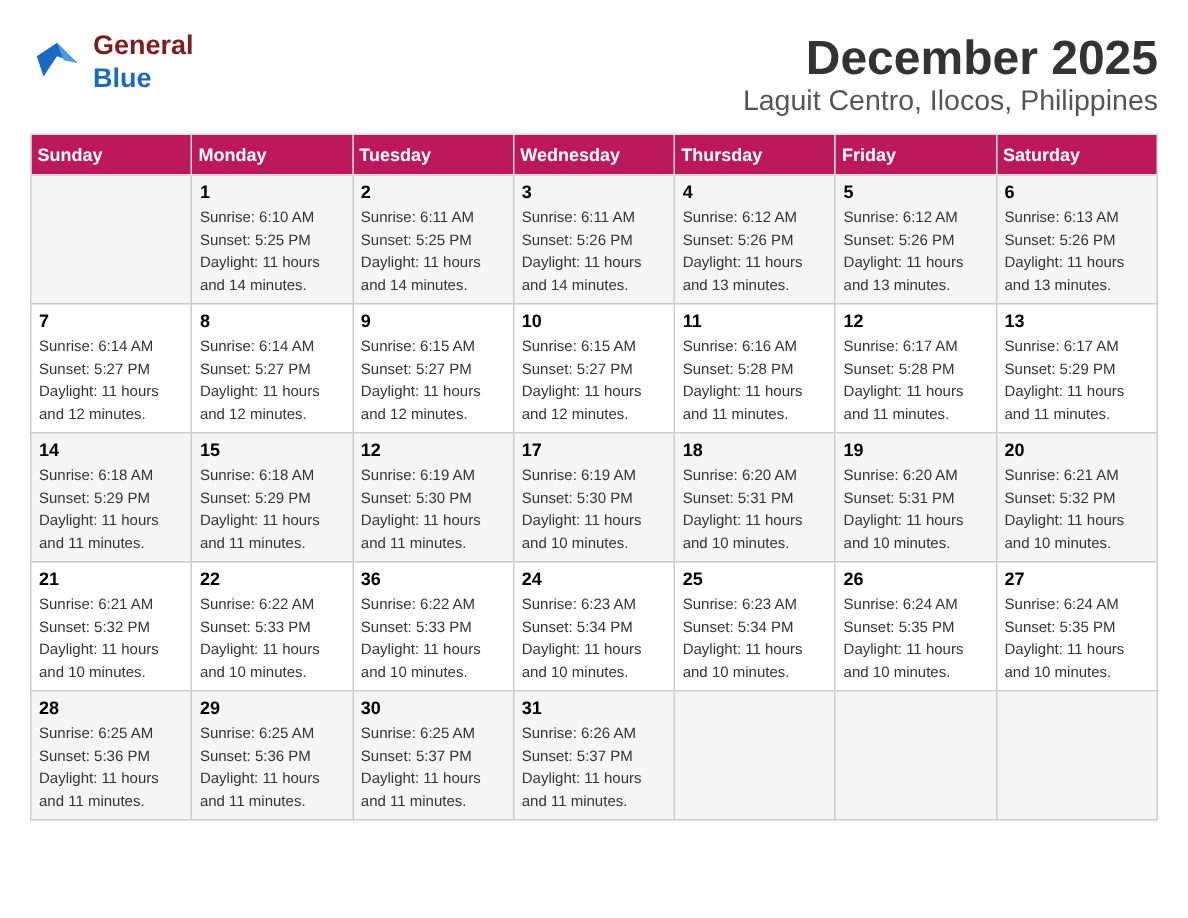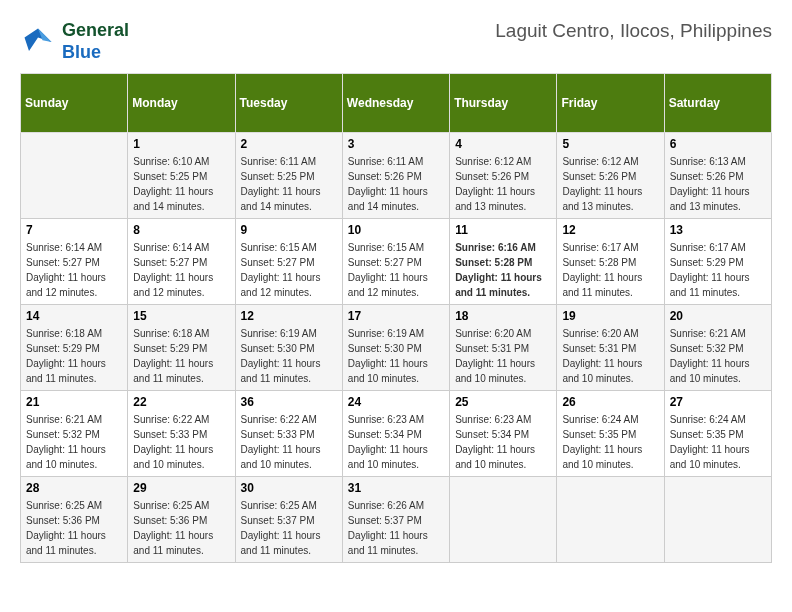--- a/index.html
+++ b/index.html
@@ -19,21 +19,21 @@
     .logo {
       display: flex;
       align-items: center;
       gap: 6px;
     }
     .logo-text {
       font-size: 18px;
       font-weight: bold;
       line-height: 1.2;
     }
-    .logo-general { color: #14532d; }
+    .logo-general { color: #7f1d1d; }
     .logo-blue { color: #1a6bbf; }
     .logo-icon {
       width: 36px;
       height: 36px;
     }
     .title-block {
       text-align: right;
     }
     .month-year {
       font-size: 32px;
@@ -43,23 +43,23 @@
     .location {
       font-size: 19px;
       color: #555;
     }
     .calendar {
       width: 100%;
       border-collapse: collapse;
       font-size: 11px;
     }
     .calendar thead tr th {
-      background-color: #4d7c0f;
+      background-color: #be185d;
       color: #fff;
-      padding: 22px 4px;
+      padding: 6px 4px;
       text-align: left;
       font-size: 12px;
       font-weight: bold;
       border: 1px solid #ddd;
     }
     .calendar tbody tr td {
       border: 1px solid #ccc;
       vertical-align: top;
       padding: 4px 5px;
       width: calc(100% / 7);
@@ -94,20 +94,21 @@
     <svg class="logo-icon" viewBox="0 0 40 40" xmlns="http://www.w3.org/2000/svg">
       <polygon points="20,5 35,20 20,15 10,30 5,15" fill="#1a6bbf"></polygon>
       <polygon points="20,5 35,20 25,18" fill="#4a9de0"></polygon>
     </svg>
     <div class="logo-text">
       <span class="logo-general">General</span><br>
       <span class="logo-blue">Blue</span>
     </div>
   </div>
   <div class="title-block">
+    <div class="month-year">December 2025</div>
     <div class="location">Laguit Centro, Ilocos, Philippines</div>
   </div>
 </div>
 
 <table class="calendar">
   <thead>
     <tr>
     <th>Sunday</th>
         <th>Monday</th>
         <th>Tuesday</th>
@@ -187,21 +188,21 @@
         </td>
         <td>
           <span class="day-number">10</span>
           <div class="day-info" style="white-space: pre-line;">Sunrise: 6:15 AM
 Sunset: 5:27 PM
 Daylight: 11 hours
 and 12 minutes.</div>
         </td>
         <td>
           <span class="day-number">11</span>
-          <div class="day-info" style="white-space: pre-line; font-weight: bold;">Sunrise: 6:16 AM
+          <div class="day-info" style="white-space: pre-line;">Sunrise: 6:16 AM
 Sunset: 5:28 PM
 Daylight: 11 hours
 and 11 minutes.</div>
         </td>
         <td>
           <span class="day-number">12</span>
           <div class="day-info" style="white-space: pre-line;">Sunrise: 6:17 AM
 Sunset: 5:28 PM
 Daylight: 11 hours
 and 11 minutes.</div>

